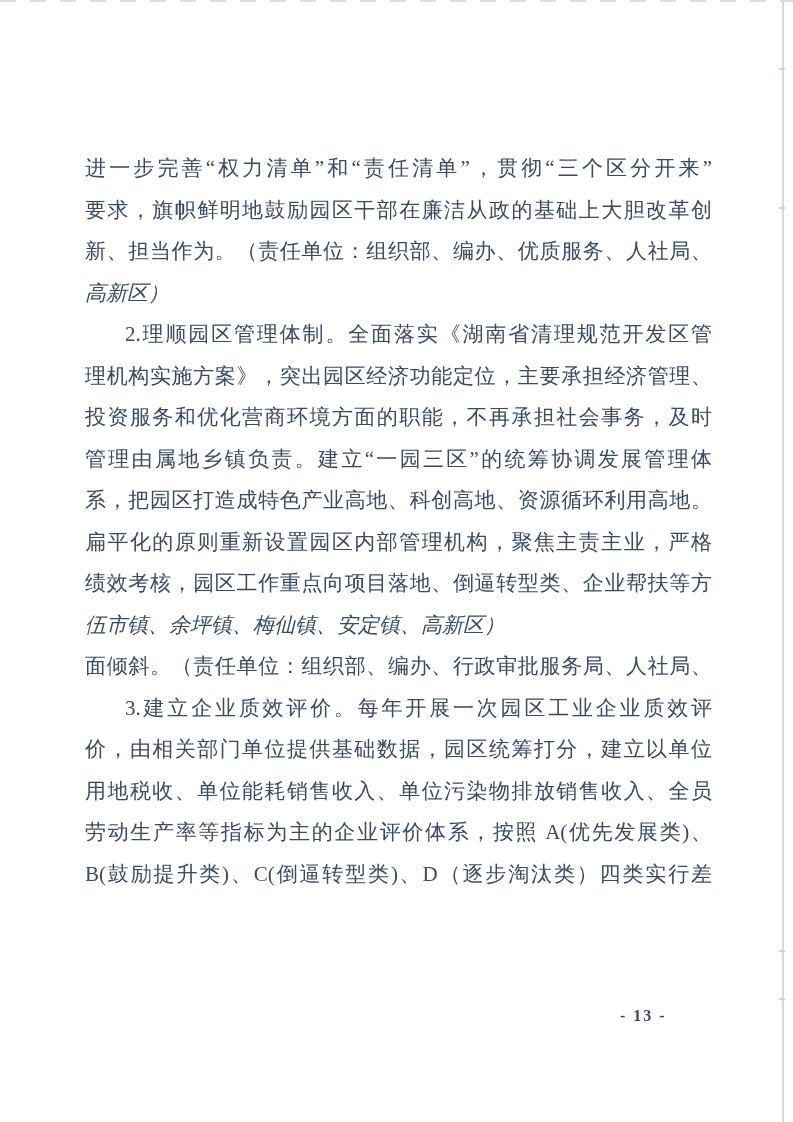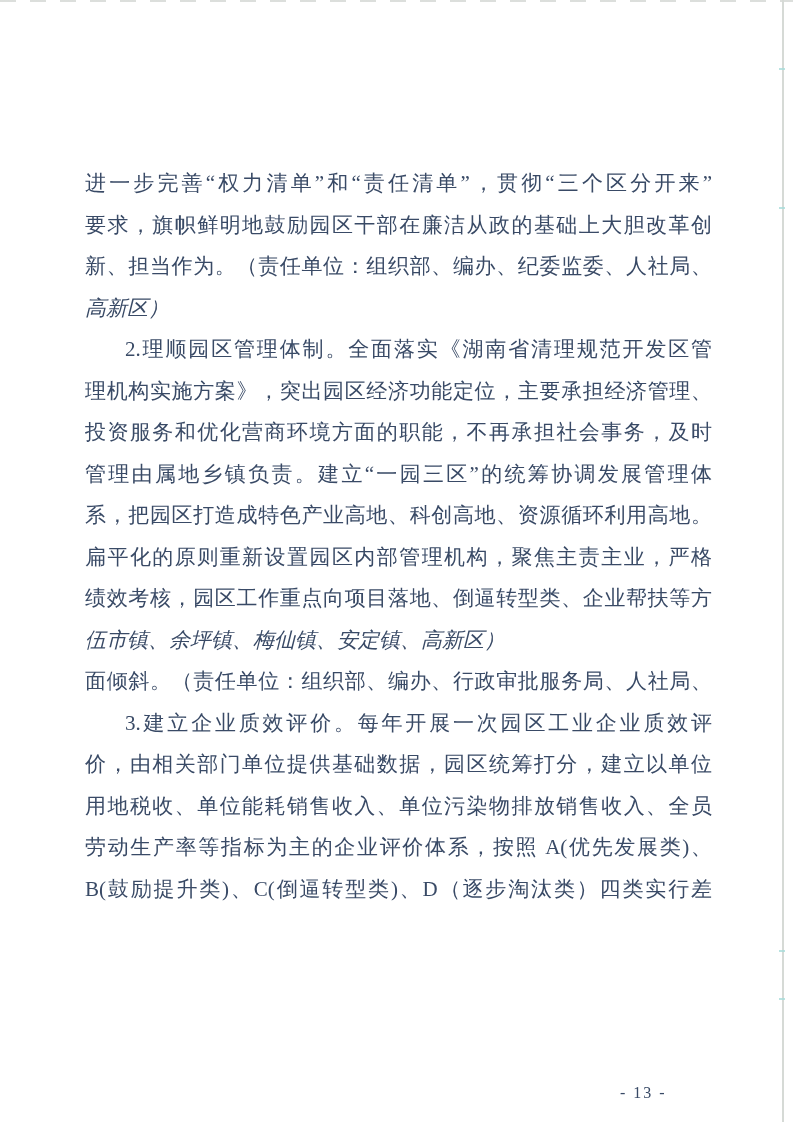--- a/index.html
+++ b/index.html
@@ -50,21 +50,20 @@
   .scan-tick.t2 { top: 207px; }
   .scan-tick.t3 { top: 950px; }
   .scan-tick.t4 { top: 998px; }
 
   .text-block {
     position: absolute;
     left: 85px;
     top: 148px;
     width: 627px;
     color: var(--text-color, #394a66);
-    margin-top: 15px;
   }
   .line {
     height: 41.5px;
     line-height: 41.5px;
     font-size: 21px;
     text-align: justify;
     text-align-last: justify;
     overflow: hidden;
     white-space: nowrap;
     box-sizing: border-box;
@@ -72,42 +71,43 @@
   .line.indent {
     padding-left: 40px;
   }
   .line.lastline {
     text-align-last: left;
     font-style: italic;
   }
   .page-number {
     position: absolute;
     left: 620px;
-    top: 1084px;
+    top: 1007px;
     font-size: 16px;
     letter-spacing: 2px;
     color: var(--text-color, #394a66);
     white-space: pre;
+    font-weight: bold;
   }
 </style>
 </head>
 <body>
 
 <div class="page">
   <div class="scan-top-edge"></div>
   <div class="scan-right-edge"></div>
   <div class="scan-tick t1"></div>
   <div class="scan-tick t2"></div>
   <div class="scan-tick t3"></div>
   <div class="scan-tick t4"></div>
 
   <div class="text-block" id="text-block">
       <div class="line">进一步完善“权力清单”和“责任清单”，贯彻“三个区分开来”</div>
       <div class="line">要求，旗帜鲜明地鼓励园区干部在廉洁从政的基础上大胆改革创</div>
-      <div class="line">新、担当作为。（责任单位：组织部、编办、纪委监委、人社局、</div>
+      <div class="line">新、担当作为。（责任单位：组织部、编办、优质服务、人社局、</div>
       <div class="line lastline">高新区）</div>
       <div class="line indent">2.理顺园区管理体制。全面落实《湖南省清理规范开发区管</div>
       <div class="line">理机构实施方案》，突出园区经济功能定位，主要承担经济管理、</div>
       <div class="line">投资服务和优化营商环境方面的职能，不再承担社会事务，及时</div>
       <div class="line">管理由属地乡镇负责。建立“一园三区”的统筹协调发展管理体</div>
       <div class="line">系，把园区打造成特色产业高地、科创高地、资源循环利用高地。</div>
       <div class="line">扁平化的原则重新设置园区内部管理机构，聚焦主责主业，严格</div>
       <div class="line">绩效考核，园区工作重点向项目落地、倒逼转型类、企业帮扶等方</div>
       <div class="line lastline">伍市镇、余坪镇、梅仙镇、安定镇、高新区）</div>
       <div class="line">面倾斜。（责任单位：组织部、编办、行政审批服务局、人社局、</div>

